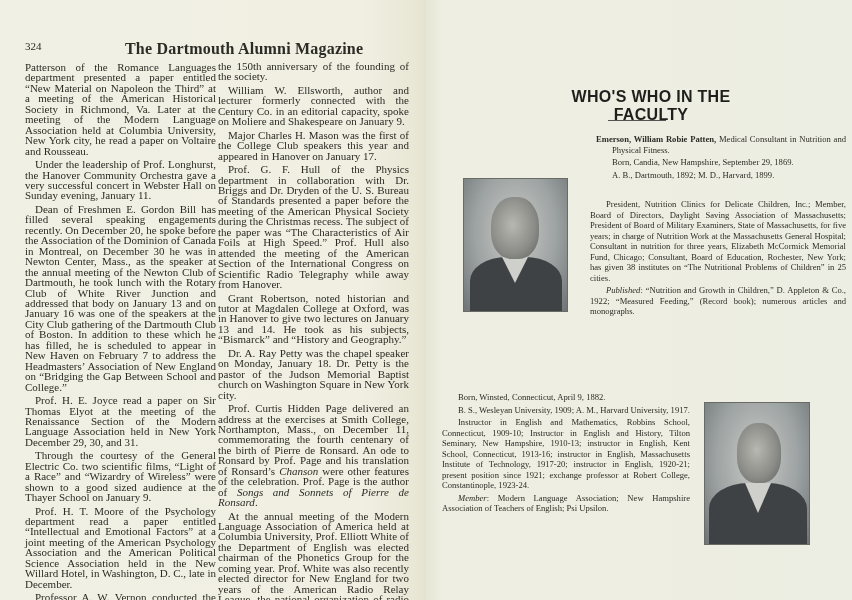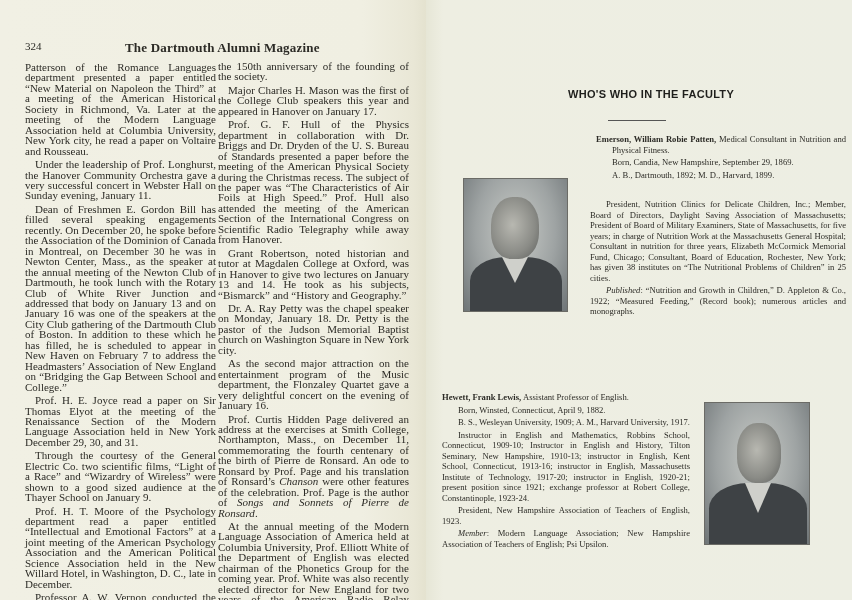--- a/index.html
+++ b/index.html
@@ -21,38 +21,38 @@
       position: absolute; left: 426px; top: 0; width: 426px; height: 600px;
       background: linear-gradient(90deg, #e6e6d6 0%, #eeeee2 4%, #edeee3 100%);
     }
     .running-head {
       position: absolute; top: 40px; left: 25px; width: 380px; height: 16px;
     }
     .page-number {
       position: absolute; left: 0; top: 0; font-size: 11px; font-family: "Liberation Serif", serif;
     }
     .magazine-title {
-      position: absolute; left: 100px; top: 0; font-size: 13px; font-weight: bold;
+      position: absolute; left: 100px; top: 0; font-size: 16px; font-weight: bold;
       font-family: "Liberation Serif", serif; letter-spacing: 0.2px;
     }
     .col {
       position: absolute; top: 62px; width: 191px;
       font-family: "Liberation Serif", serif;
       font-size: 11px; line-height: 10.45px; text-align: justify;
     }
     .col-1 { left: 25px; }
     .col-2 { left: 218px; top: 61px; }
     .col p { margin: 0 0 3px 0; text-indent: 10px; }
     .col p.cont { text-indent: 0; }
     .col i { }
 
     .section-title {
       position: absolute; left: 115px; top: 88px; width: 220px;
       font-family: "Liberation Sans", sans-serif; font-weight: bold;
-      font-size: 11px; letter-spacing: 0.3px; text-align: center; color: #1f1f1c;
+      font-size: 16px; letter-spacing: 0.3px; text-align: center; color: #1f1f1c;
     }
     .title-rule {
       position: absolute; left: 182px; top: 120px; width: 58px; height: 1px; background: #555;
     }
     .photo {
       position: absolute; border: 1px solid #6b6b66;
       background: radial-gradient(ellipse at 50% 40%, #c9ccc8 0%, #9ea3a3 55%, #6e7476 100%);
       overflow: hidden;
     }
     .photo-emerson { left: 37px; top: 178px; width: 103px; height: 132px; }
@@ -103,25 +103,25 @@
       <p>Dean of Freshmen E. Gordon Bill has filled several speaking engagements recently. On December 20, he spoke before the Association of the Dominion of Canada in Montreal, on December 30 he was in Newton Center, Mass., as the speaker at the annual meeting of the Newton Club of Dartmouth, he took lunch with the Rotary Club of White River Junction and addressed that body on January 13 and on January 16 was one of the speakers at the City Club gathering of the Dartmouth Club of Boston. In addition to these which he has filled, he is scheduled to appear in New Haven on February 7 to address the Headmasters’ Association of New England on “Bridging the Gap Between School and College.”</p>
       <p>Prof. H. E. Joyce read a paper on Sir Thomas Elyot at the meeting of the Renaissance Section of the Modern Language Association held in New York December 29, 30, and 31.</p>
       <p>Through the courtesy of the General Electric Co. two scientific films, “Light of a Race” and “Wizardry of Wireless” were shown to a good sized audience at the Thayer School on January 9.</p>
       <p>Prof. H. T. Moore of the Psychology department read a paper entitled “Intellectual and Emotional Factors” at a joint meeting of the American Psychology Association and the American Political Science Association held in the New Willard Hotel, in Washington, D. C., late in December.</p>
       <p>Professor A. W. Vernon conducted the Sunday chapel services on January 11.</p>
       <p>Harold G. Rugg, assistant librarian of the College, has charge of raising the contribution of the Dartmouth chapter of Phi Beta Kappa to the fund being raised to celebrate in 1922</p>
     </div>
 
     <div class="col col-2">
       <p class="cont">the 150th anniversary of the founding of the society.</p>
+      <p>William W. Ellsworth, author and lecturer formerly connected with the Century Co. in an editorial capacity, spoke on Moliere and Shakespeare on January 9.</p>
       <p>Major Charles H. Mason was the first of the College Club speakers this year and appeared in Hanover on January 17.</p>
       <p>Prof. G. F. Hull of the Physics department in collaboration with Dr. Briggs and Dr. Dryden of the U. S. Bureau of Standards presented a paper before the meeting of the American Physical Society during the Christmas recess. The subject of the paper was “The Characteristics of Air Foils at High Speed.” Prof. Hull also attended the meeting of the American Section of the International Congress on Scientific Radio Telegraphy while away from Hanover.</p>
       <p>Grant Robertson, noted historian and tutor at Magdalen College at Oxford, was in Hanover to give two lectures on January 13 and 14. He took as his subjects, “Bismarck” and “History and Geography.”</p>
       <p>Dr. A. Ray Petty was the chapel speaker on Monday, January 18. Dr. Petty is the pastor of the Judson Memorial Baptist church on Washington Square in New York city.</p>
-      <p>As the second major attraction on the entertainment program of the Music department, the Flonzaley Quartet gave a very delightful concert on the evening of January 16.</p>
       <p><span>Prof. Curtis Hidden Page delivered an address at the exercises at Smith College, Northampton, Mass., on December 11, commemorating the fourth centenary of the birth of Pierre de Ronsard. An ode to Ronsard by Prof. Page and his translation of Ronsard’s </span><i>Chanson</i><span> were other features of the celebration. Prof. Page is the author of </span><i>Songs and Sonnets of Pierre de Ronsard</i><span>.</span></p>
       <p>At the annual meeting of the Modern Language Association of America held at Columbia University, Prof. Elliott White of the Department of English was elected chairman of the Phonetics Group for the coming year. Prof. White was also recently elected director for New England for two years of the American Radio Relay League, the national organization of radio amateurs with headquarters at Hartford, Conn.</p>
     </div>
   </div>
 
   <div class="page-right">
     <div class="section-title">WHO'S WHO IN THE FACULTY</div>
     <div class="title-rule"></div>
 
     <div class="photo photo-emerson">
@@ -135,25 +135,23 @@
       <p>Born, Candia, New Hampshire, September 29, 1869.</p>
       <p>A. B., Dartmouth, 1892; M. D., Harvard, 1899.</p>
     </div>
 
     <div class="entry entry-emerson-body">
       <p>President, Nutrition Clinics for Delicate Children, Inc.; Member, Board of Directors, Daylight Saving Association of Massachusetts; President of Board of Military Examiners, State of Massachusetts, for five years; in charge of Nutrition Work at the Massachusetts General Hospital; Consultant in nutrition for three years, Elizabeth McCormick Memorial Fund, Chicago; Consultant, Board of Education, Rochester, New York; has given 38 institutes on “The Nutritional Problems of Children” in 25 cities.</p>
       <p><i>Published</i><span>: “Nutrition and Growth in Children,” D. Appleton &amp; Co., 1922; “Measured Feeding,” (Record book); numerous articles and monographs.</span></p>
     </div>
 
     <div class="entry entry-hewett">
-      <p class="lead"><b>Hewett, Frank Lewis,</b><span> Assistant Professor of English.</span></p>
       <p>Born, Winsted, Connecticut, April 9, 1882.</p>
       <p>B. S., Wesleyan University, 1909; A. M., Harvard University, 1917.</p>
       <p>Instructor in English and Mathematics, Robbins School, Connecticut, 1909-10; Instructor in English and History, Tilton Seminary, New Hampshire, 1910-13; instructor in English, Kent School, Connecticut, 1913-16; instructor in English, Massachusetts Institute of Technology, 1917-20; instructor in English, 1920-21; present position since 1921; exchange professor at Robert College, Constantinople, 1923-24.</p>
-      <p>President, New Hampshire Association of Teachers of English, 1923.</p>
       <p><i>Member</i><span>: Modern Language Association; New Hampshire Association of Teachers of English; Psi Upsilon.</span></p>
     </div>
 
     <div class="photo photo-hewett">
       <div class="body"></div>
       <div class="collar"></div>
       <div class="head"></div>
     </div>
   </div>
 </div>

